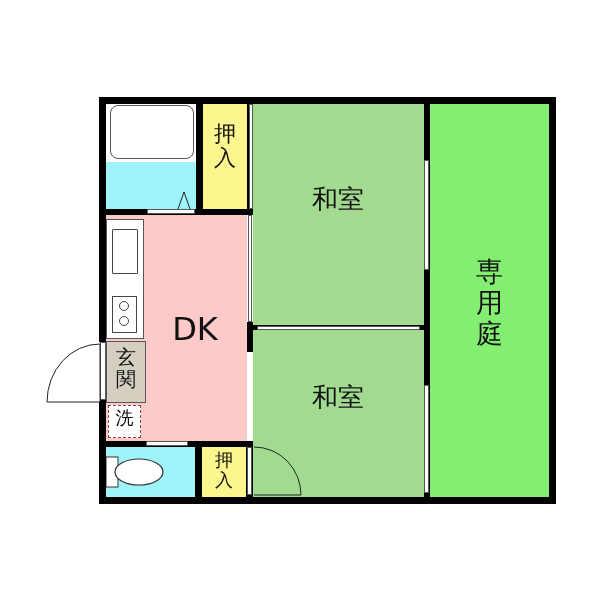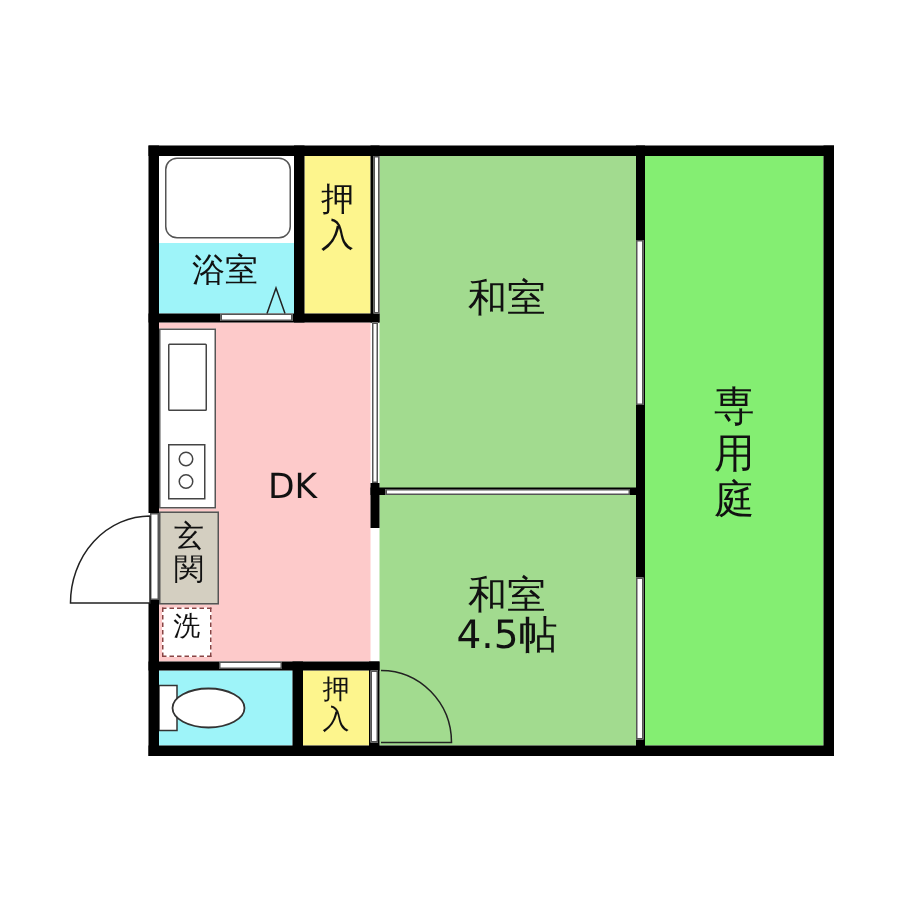--- a/index.html
+++ b/index.html
@@ -78,36 +78,34 @@
   <svg class="abs" style="left:44px;top:340px;" width="60" height="66" viewBox="0 0 60 66">
     <path d="M56 4 L56 62 L3 62 A53 58 0 0 1 56 4" fill="#fff" stroke="#222" stroke-width="1"></path>
   </svg>
   <svg class="abs" style="left:253px;top:446px;" width="50" height="52" viewBox="0 0 50 52">
     <path d="M1 1 A47 48 0 0 1 48 49 L1 49" fill="none" stroke="#222" stroke-width="1"></path>
   </svg>
   <svg class="abs" style="left:176px;top:190px;" width="16" height="20" viewBox="0 0 16 20">
     <path d="M2 19 L8 2 L14 19" fill="none" stroke="#222" stroke-width="1"></path>
   </svg>
 
-  <div class="label" style="left:112px;top:169px;width:76px;font-size:22px;">浴室</div>
 
   <div class="vlabel" style="left:203px;top:122px;width:44px;font-size:22px;">
     <div>押</div>
     <div>入</div>
   </div>
 
-  <div class="label" style="left:160px;top:313px;width:70px;font-size:23px;">DK</div>
+  <div class="label" style="left:160px;top:313px;width:70px;font-size:32px;">DK</div>
 
   <div class="label" style="left:268px;top:186px;width:140px;font-size:26px;">
     <div>和室</div>
   </div>
 
   <div class="label" style="left:268px;top:384px;width:140px;font-size:26px;">
     <div>和室</div>
-    <div>4.5帖</div>
   </div>
 
   <div class="vlabel" style="left:430px;top:256px;width:119px;font-size:27px;line-height:1.15;">
     <div>専</div>
     <div>用</div>
     <div>庭</div>
   </div>
 
   <div class="vlabel" style="left:106px;top:346px;width:40px;font-size:20px;">
     <div>玄</div>

